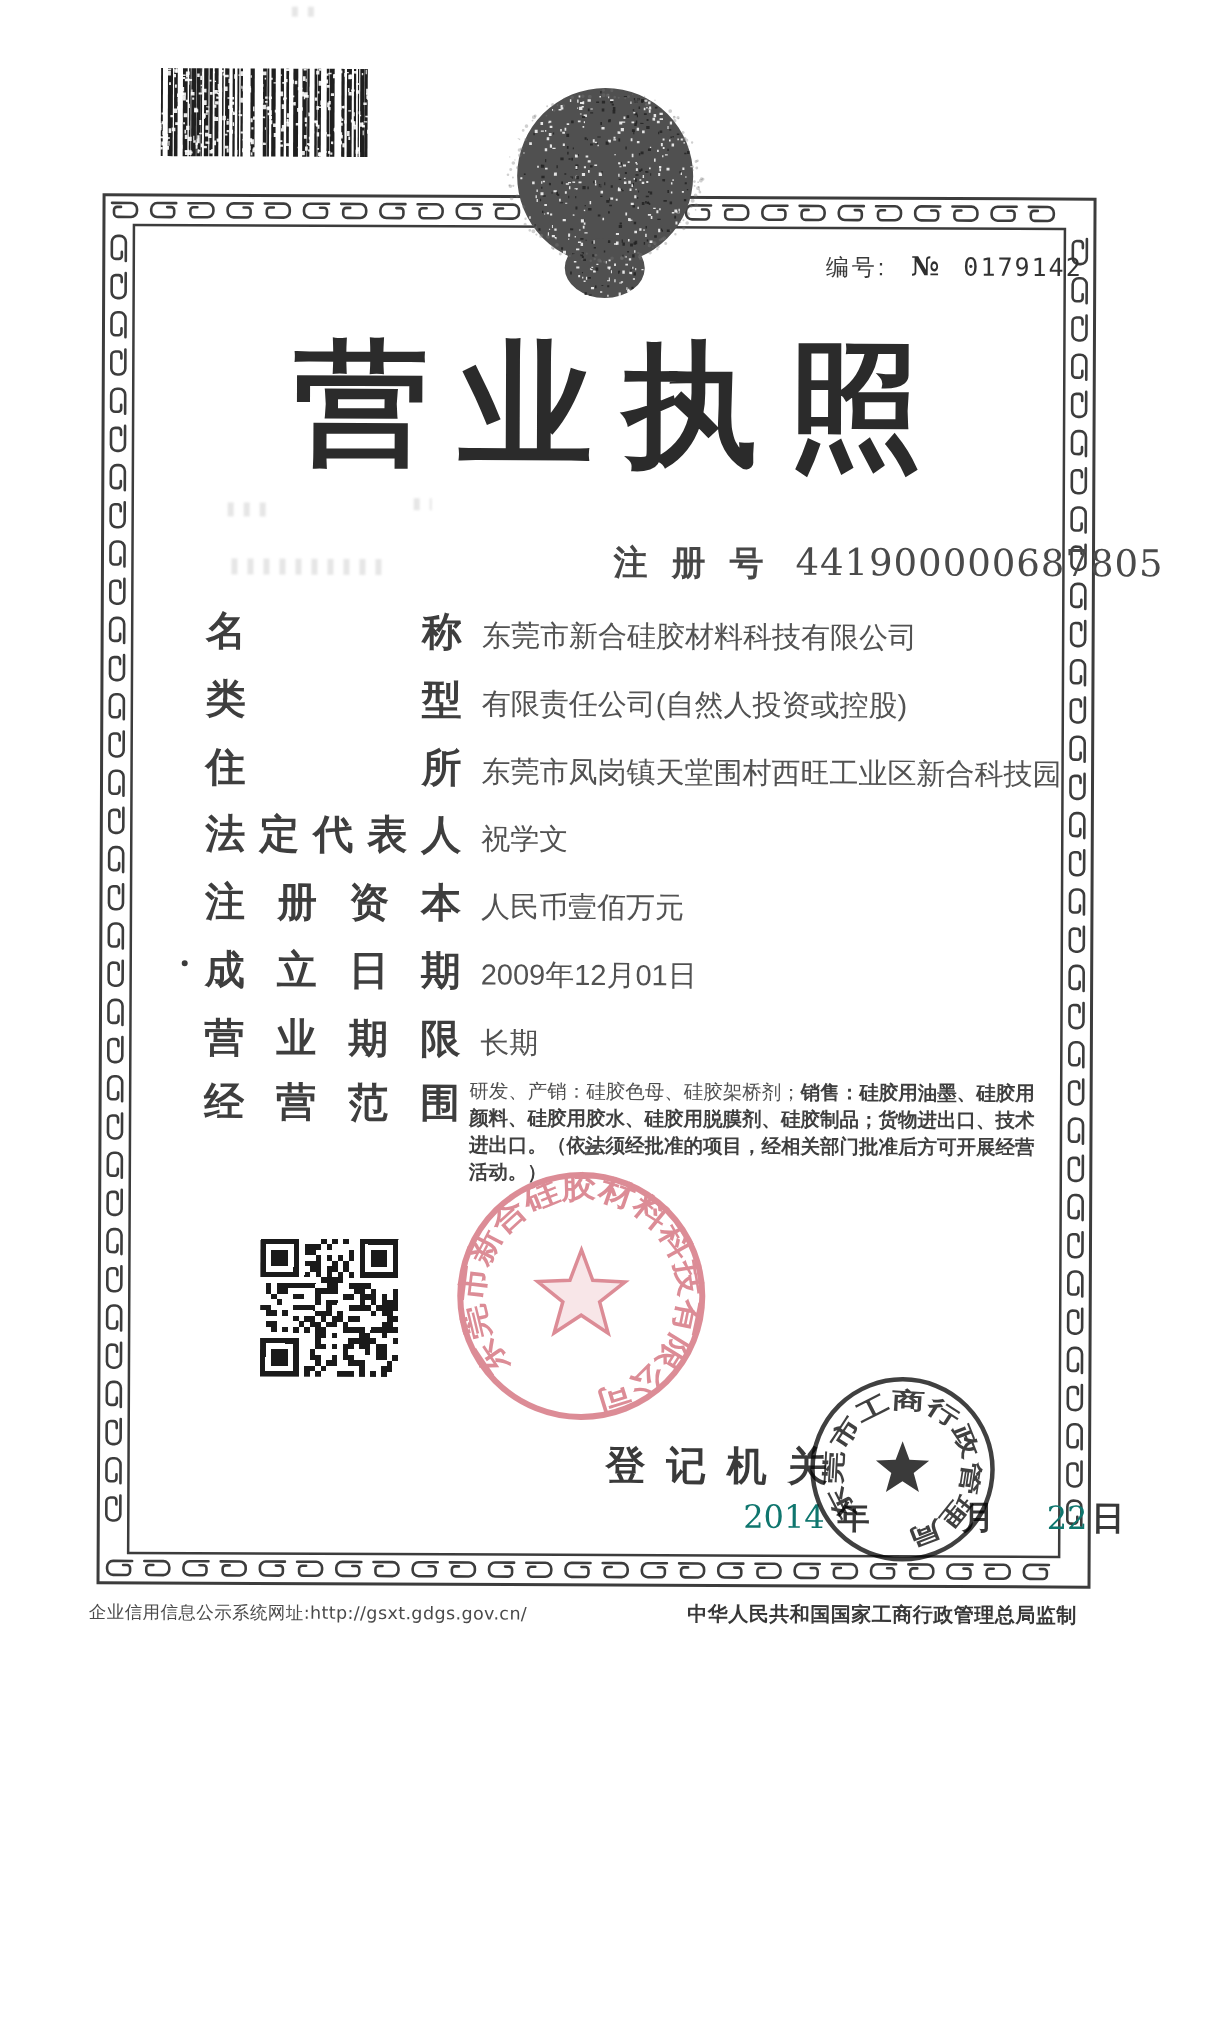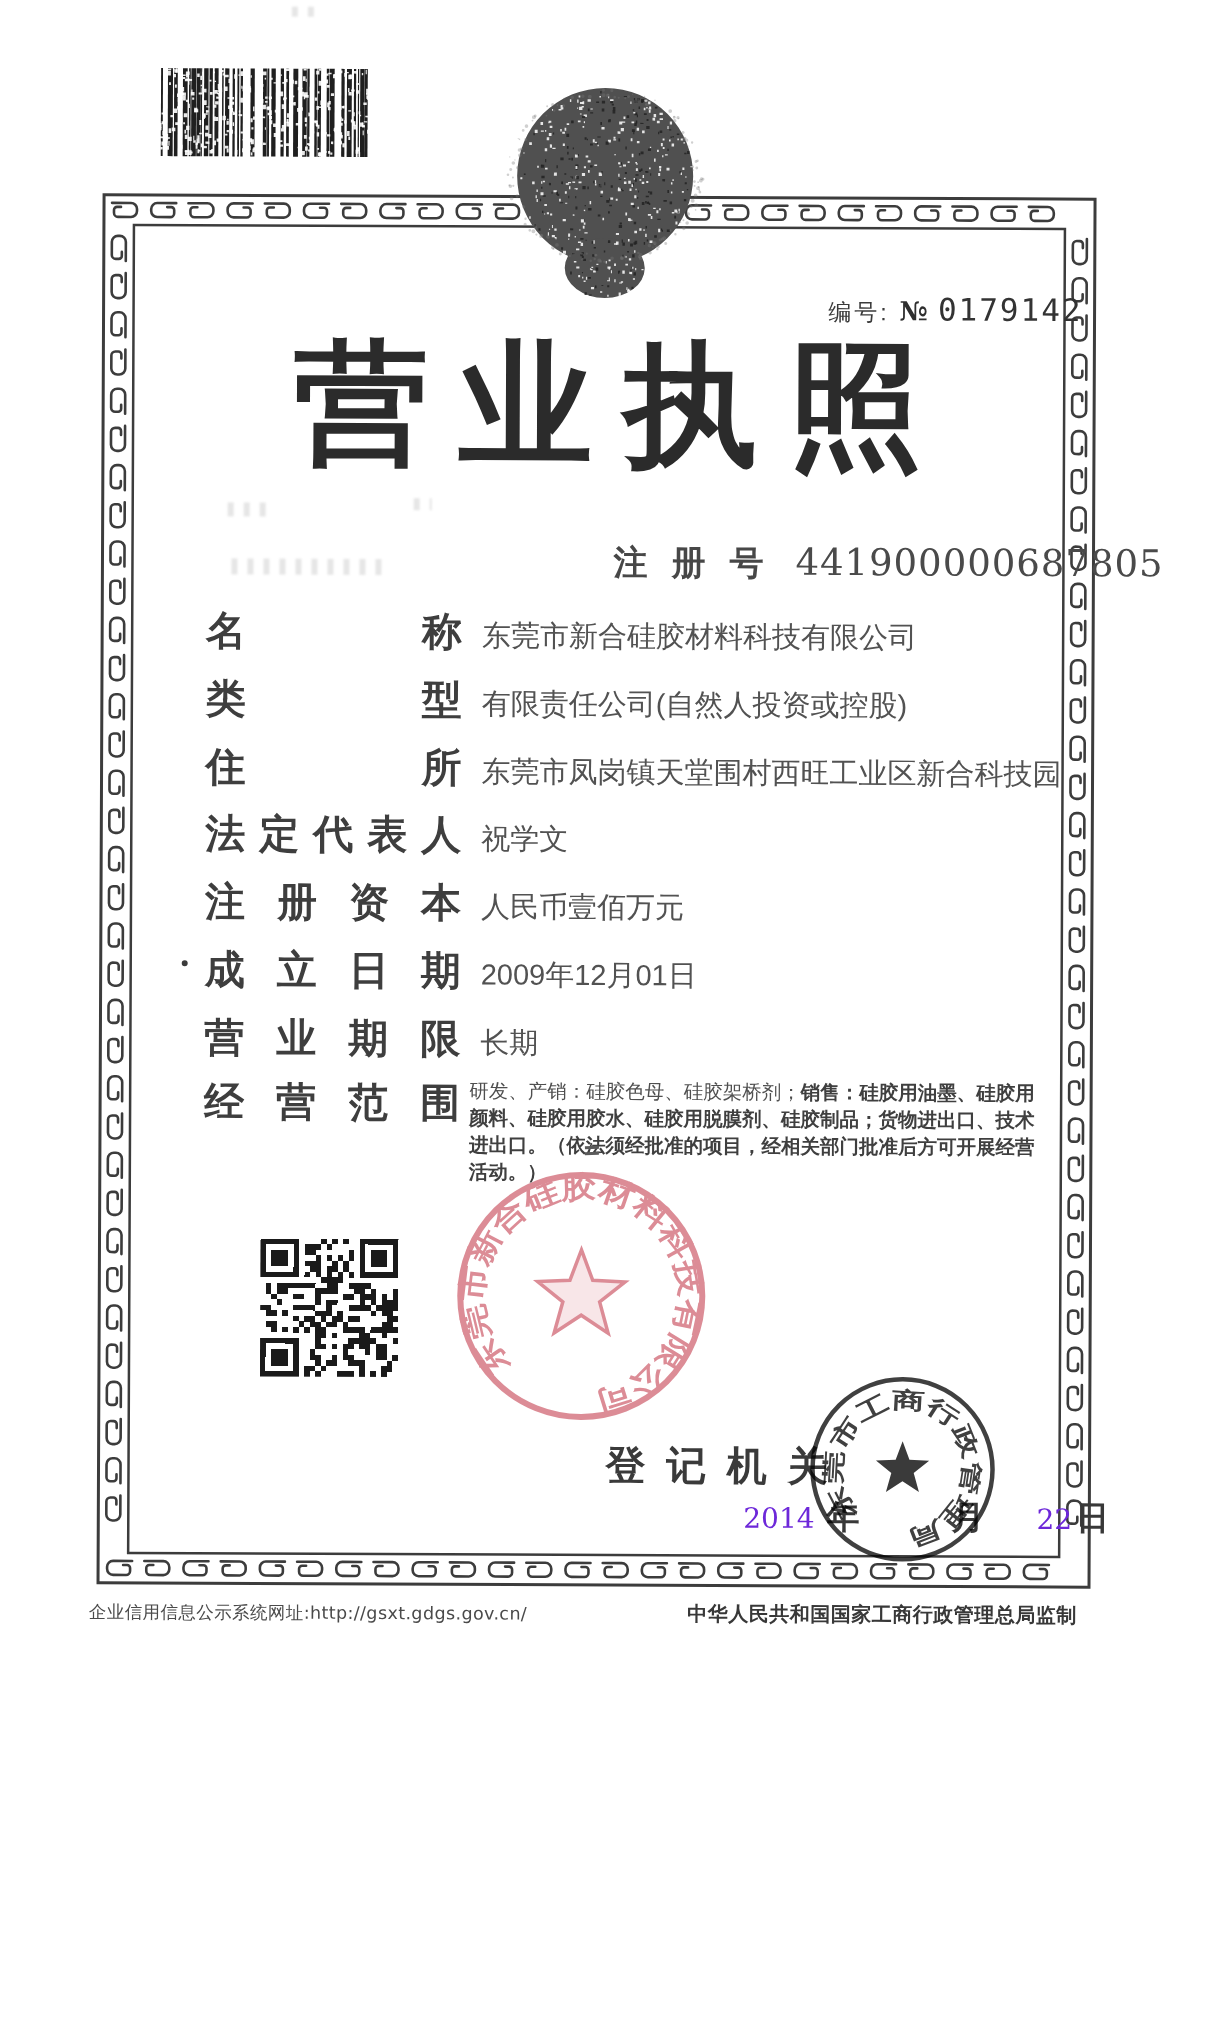--- a/index.html
+++ b/index.html
@@ -6,24 +6,24 @@
   body{
     width:1230px;height:2030px;position:relative;overflow:hidden;
     background:#ffffff;
     font-family:"Liberation Sans",sans-serif;
     color:#3d3d3d;
   }
   .sheet{position:absolute;inset:0;transform:rotate(.25deg);transform-origin:600px 900px;}
   .abs{position:absolute;}
 
   
-  .serial{top:250px;right:150px;display:flex;align-items:baseline;gap:10px;z-index:2;margin-top:40px;}
+  .serial{top:250px;right:150px;display:flex;align-items:baseline;gap:24px;z-index:2;}
   .serial .lab{font-size:23px;color:#3a3a3a;letter-spacing:3px;}
   .serial .no{font-family:"DejaVu Serif",serif;font-weight:700;font-size:26px;color:#2e2e2e;}
-  .serial .num{font-family:"DejaVu Sans Mono",monospace;font-size:31px;color:#333;letter-spacing:2px;}
+  .serial .num{font-family:"DejaVu Sans Mono",monospace;font-size:25px;color:#333;letter-spacing:2px;}
 
   
   .title{left:292px;top:330px;width:628px;height:150px;font-size:134px;line-height:150px;
     font-weight:900;color:#2b2b2b;z-index:2;}
 
   
   .justify{display:flex;justify-content:space-between;}
 
   
   .regno{top:540px;left:612px;display:flex;align-items:baseline;z-index:2;}
@@ -36,21 +36,21 @@
   .row .val{margin-left:20px;font-size:29px;color:#525252;white-space:nowrap;}
 
   
   .scope-label{left:205px;top:1076px;width:256px;font-size:40px;font-weight:600;color:#3e3e3e;z-index:2;}
   .scope-text{left:470px;top:1078px;width:572px;font-size:19.5px;line-height:27px;color:#4f4f4f;z-index:2;}
   .scope-text .bold{font-weight:700;color:#3f3f3f;}
 
   
   .regorgan{left:608px;top:1438px;width:222px;font-size:40px;font-weight:600;color:#3a3a3a;z-index:3;}
   .dateline{left:746px;top:1494px;display:flex;align-items:baseline;z-index:3;}
-  .dateline .y,.dateline .d{font-family:"DejaVu Serif",serif;font-size:28px;color:#6d28d9;}
+  .dateline .y,.dateline .d{font-family:"DejaVu Serif",serif;font-size:32px;color:#0f766e;}
   .dateline .u{font-size:33px;font-weight:600;color:#383838;}
   .dateline .u1{margin-left:12px;}
   .dateline .u2{margin-left:92px;}
   .dateline .d{margin-left:52px;}
   .dateline .u3{margin-left:4px;}
 
   
   .footer-left{left:92px;top:1602px;font-size:17.5px;color:#4a4a4a;font-family:"DejaVu Sans",sans-serif;letter-spacing:.4px;z-index:2;}
   .footer-right{right:150px;top:1600px;font-size:20px;font-weight:600;color:#383838;letter-spacing:.5px;z-index:2;}
 

